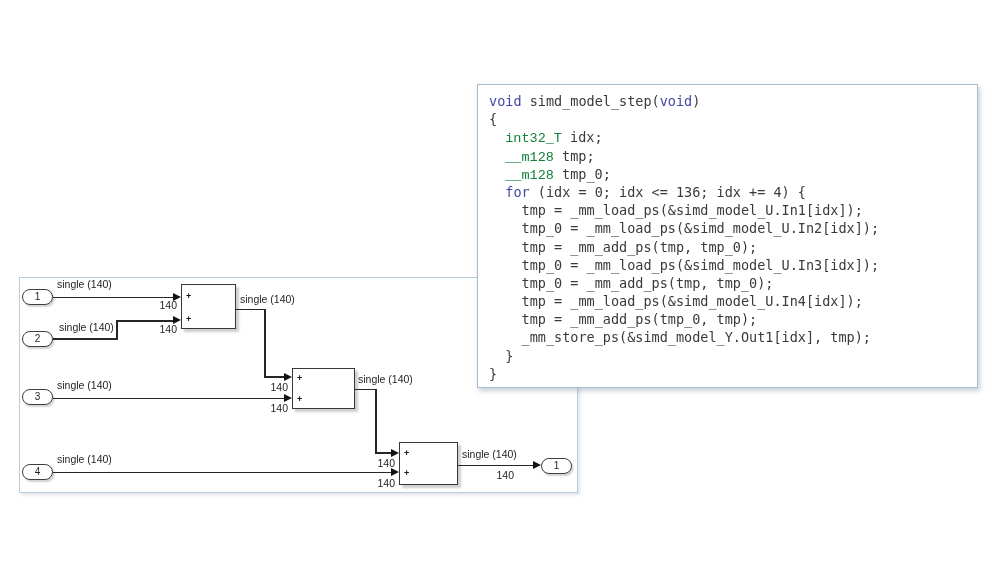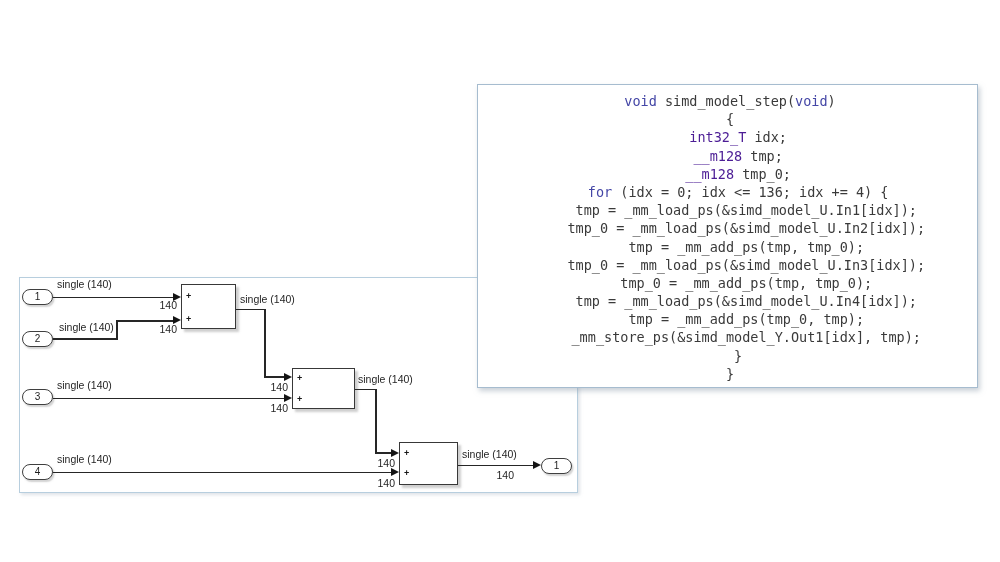--- a/index.html
+++ b/index.html
@@ -9,23 +9,23 @@
   
   .panel{position:absolute;background:#ffffff;box-sizing:border-box;}
   #diagram-panel{left:19px;top:277px;width:559px;height:216px;
                  border:1px solid #b7cede;box-shadow:2px 2px 3px rgba(165,178,190,.35);z-index:1;}
   #code-panel{left:477px;top:84px;width:501px;height:304px;
               border:1px solid #a6bccf;box-shadow:2px 3px 5px rgba(150,163,178,.5);z-index:2;}
 
   
   .code{padding:7px 6px 6px 11px;font-family:"DejaVu Sans Mono",monospace;
         font-size:13.5px;line-height:18.2px;white-space:pre;color:#3a3a3a;}
-  .code-line{height:18.2px;text-align:center;}
+  .code-line{height:18.2px;}
   .tok-kw{color:#4446a6;}
-  .tok-ty{color:#4c1d95;}
+  .tok-ty{color:#15803d;font-family:Liberation Mono, monospace;}
   .tok-pl{color:#3a3a3a;}
 
   
   .wire{position:absolute;background:#262626;}
   .wire.h{height:1.5px;}
   .wire.v{width:1.5px;}
   .arrow{position:absolute;width:0;height:0;border-style:solid;
          border-width:4px 0 4px 8px;border-color:transparent transparent transparent #141414;}
   .sum{position:absolute;background:#ffffff;border:1.8px solid #383838;box-sizing:border-box;
        box-shadow:3px 3px 2px rgba(168,168,168,.55);}

